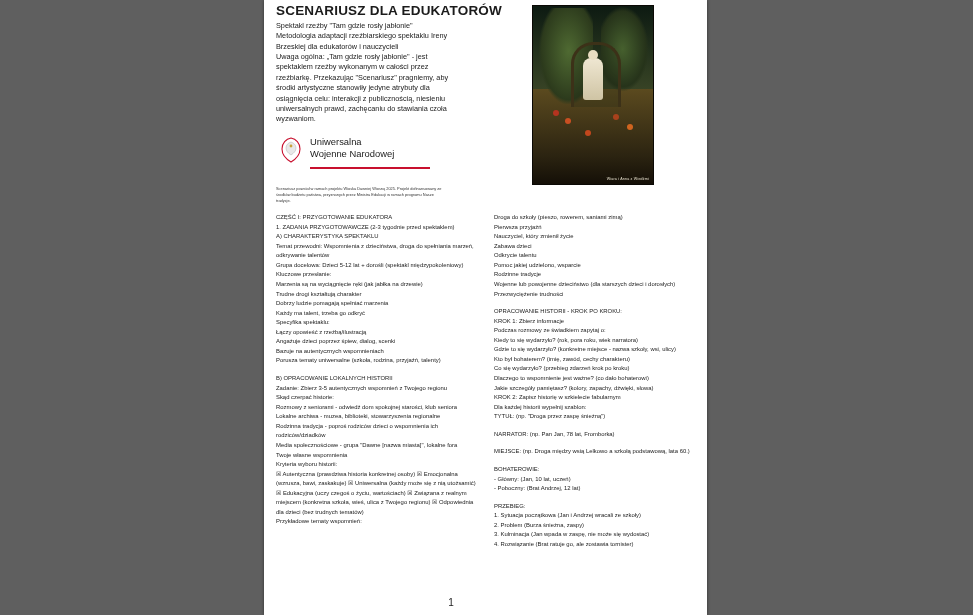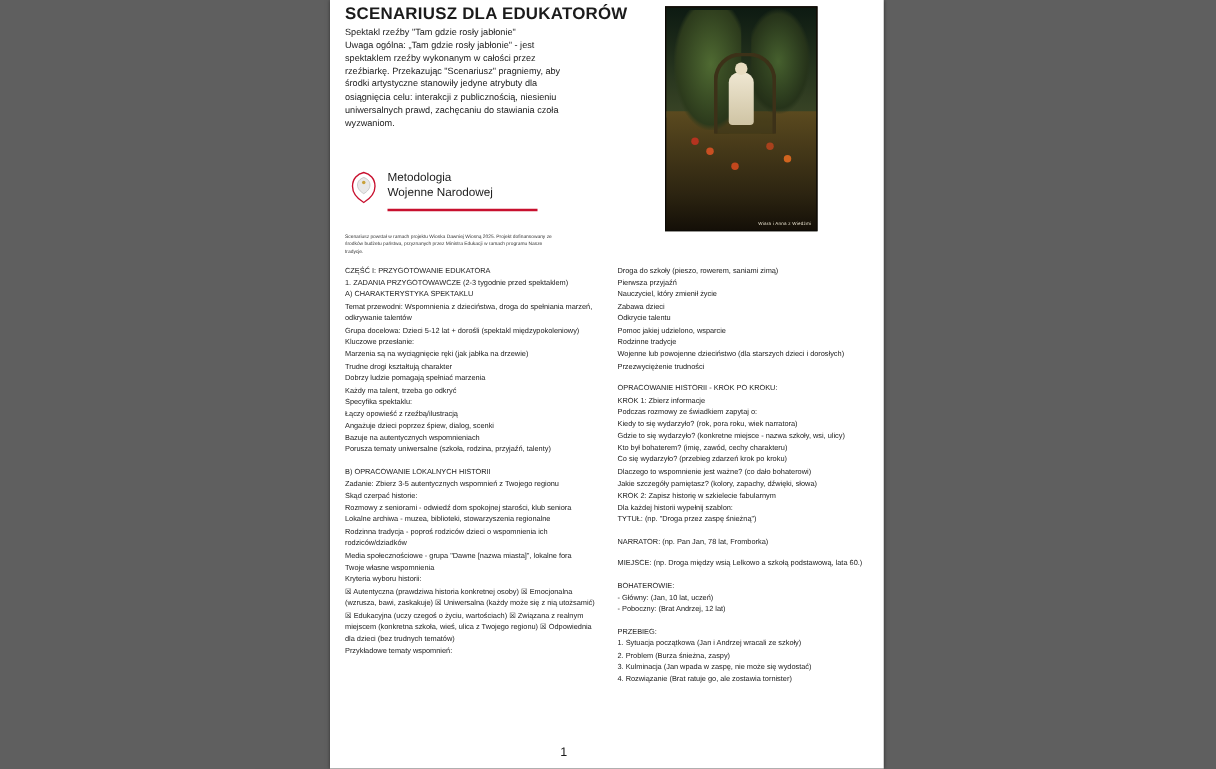--- a/index.html
+++ b/index.html
@@ -209,31 +209,32 @@
 <body>
 
 <div class="viewer">
   <div class="page">
     <div class="page-inner">
 
       <div class="doc-title">SCENARIUSZ DLA EDUKATORÓW</div>
 
       <div class="intro">
         <p>Spektakl rzeźby "Tam gdzie rosły jabłonie"</p>
+        <p>Metodologia adaptacji rzeźbiarskiego spektaklu Ireny Brzeskiej dla edukatorów i nauczycieli</p>
         <p>Uwaga ogólna: „Tam gdzie rosły jabłonie" - jest spektaklem rzeźby wykonanym w całości przez rzeźbiarkę. Przekazując "Scenariusz" pragniemy, aby środki artystyczne stanowiły jedyne atrybuty dla osiągnięcia celu: interakcji z publicznością, niesieniu uniwersalnych prawd, zachęcaniu do stawiania czoła wyzwaniom.</p>
       </div>
 
       <div class="logo-block">
         <svg class="eagle" viewBox="0 0 26 30">
           <path d="M13 2 C8 3 4 7 4 13 c0 6 4 10 9 13 5-3 9-7 9-13 0-6-4-10-9-11z" fill="#ffffff" stroke="#c8102e" stroke-width="1.1"></path>
           <path d="M13 6 c-3 1-5 3-5 6 0 3 2 5 5 7 3-2 5-4 5-7 0-3-2-5-5-6z" fill="#e8e8e8" stroke="#b0b0b0" stroke-width="0.5"></path>
           <circle cx="13" cy="10" r="1.4" fill="#c8a13a"></circle>
         </svg>
         <div class="ministry-text">
-          <div>Metodologia</div>
+          <div>Uniwersalna</div>
           <div>Wojenne Narodowej</div>
         </div>
         <div class="ministry-rule"></div>
       </div>
 
       <div class="credits">Scenariusz powstał w ramach projektu Wioska Dawniej Wiosną 2025. Projekt dofinansowany ze środków budżetu państwa, przyznanych przez Ministra Edukacji w ramach programu Nasze tradycje.</div>
 
       <div class="cover">
         <div class="cover-sky"></div>
         <div class="cover-ground"></div>

